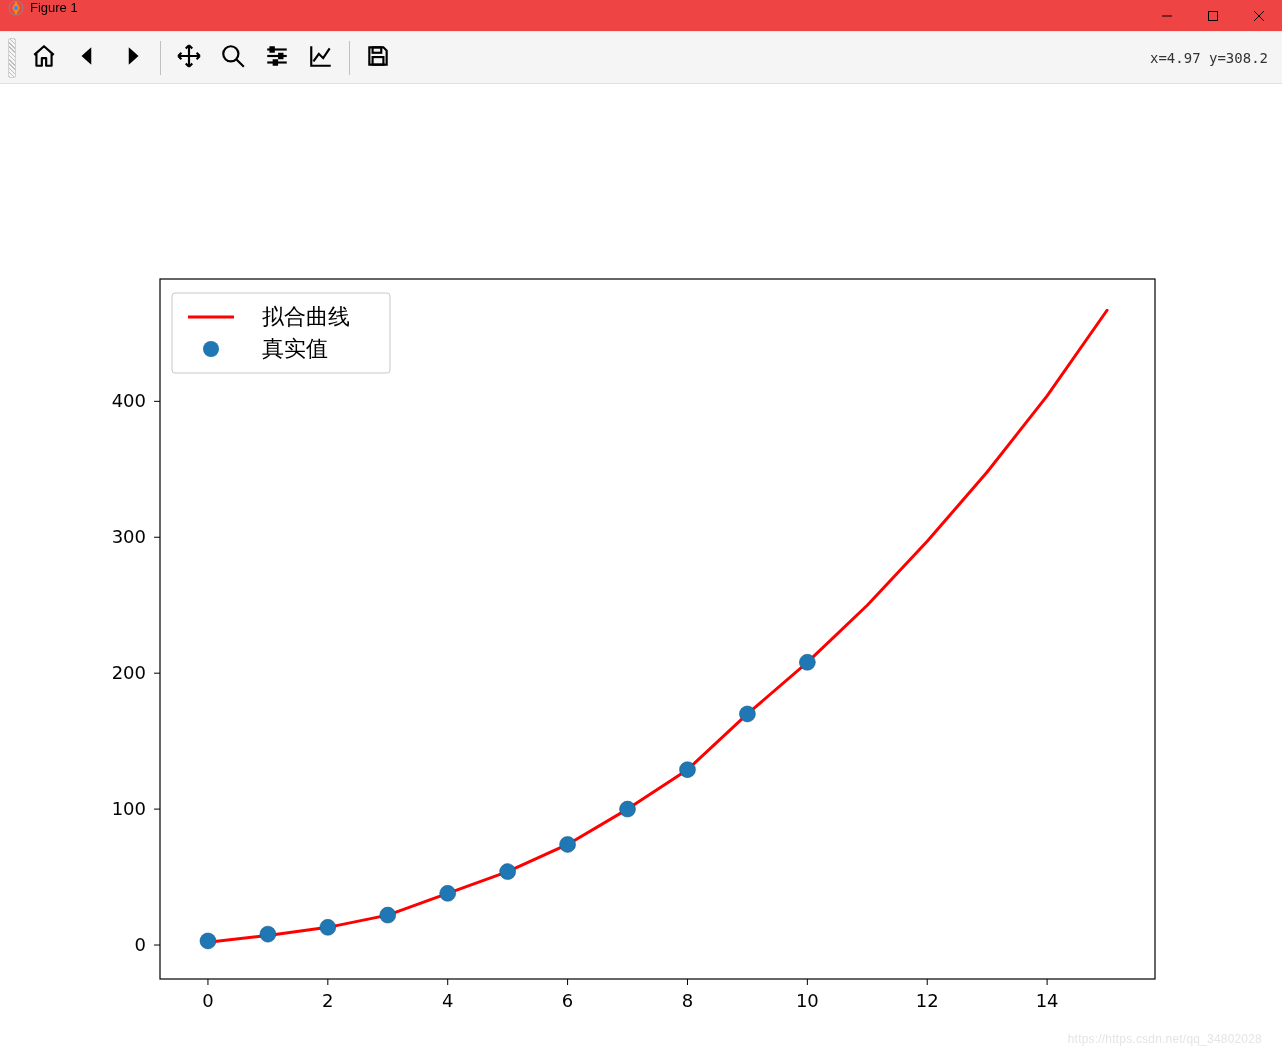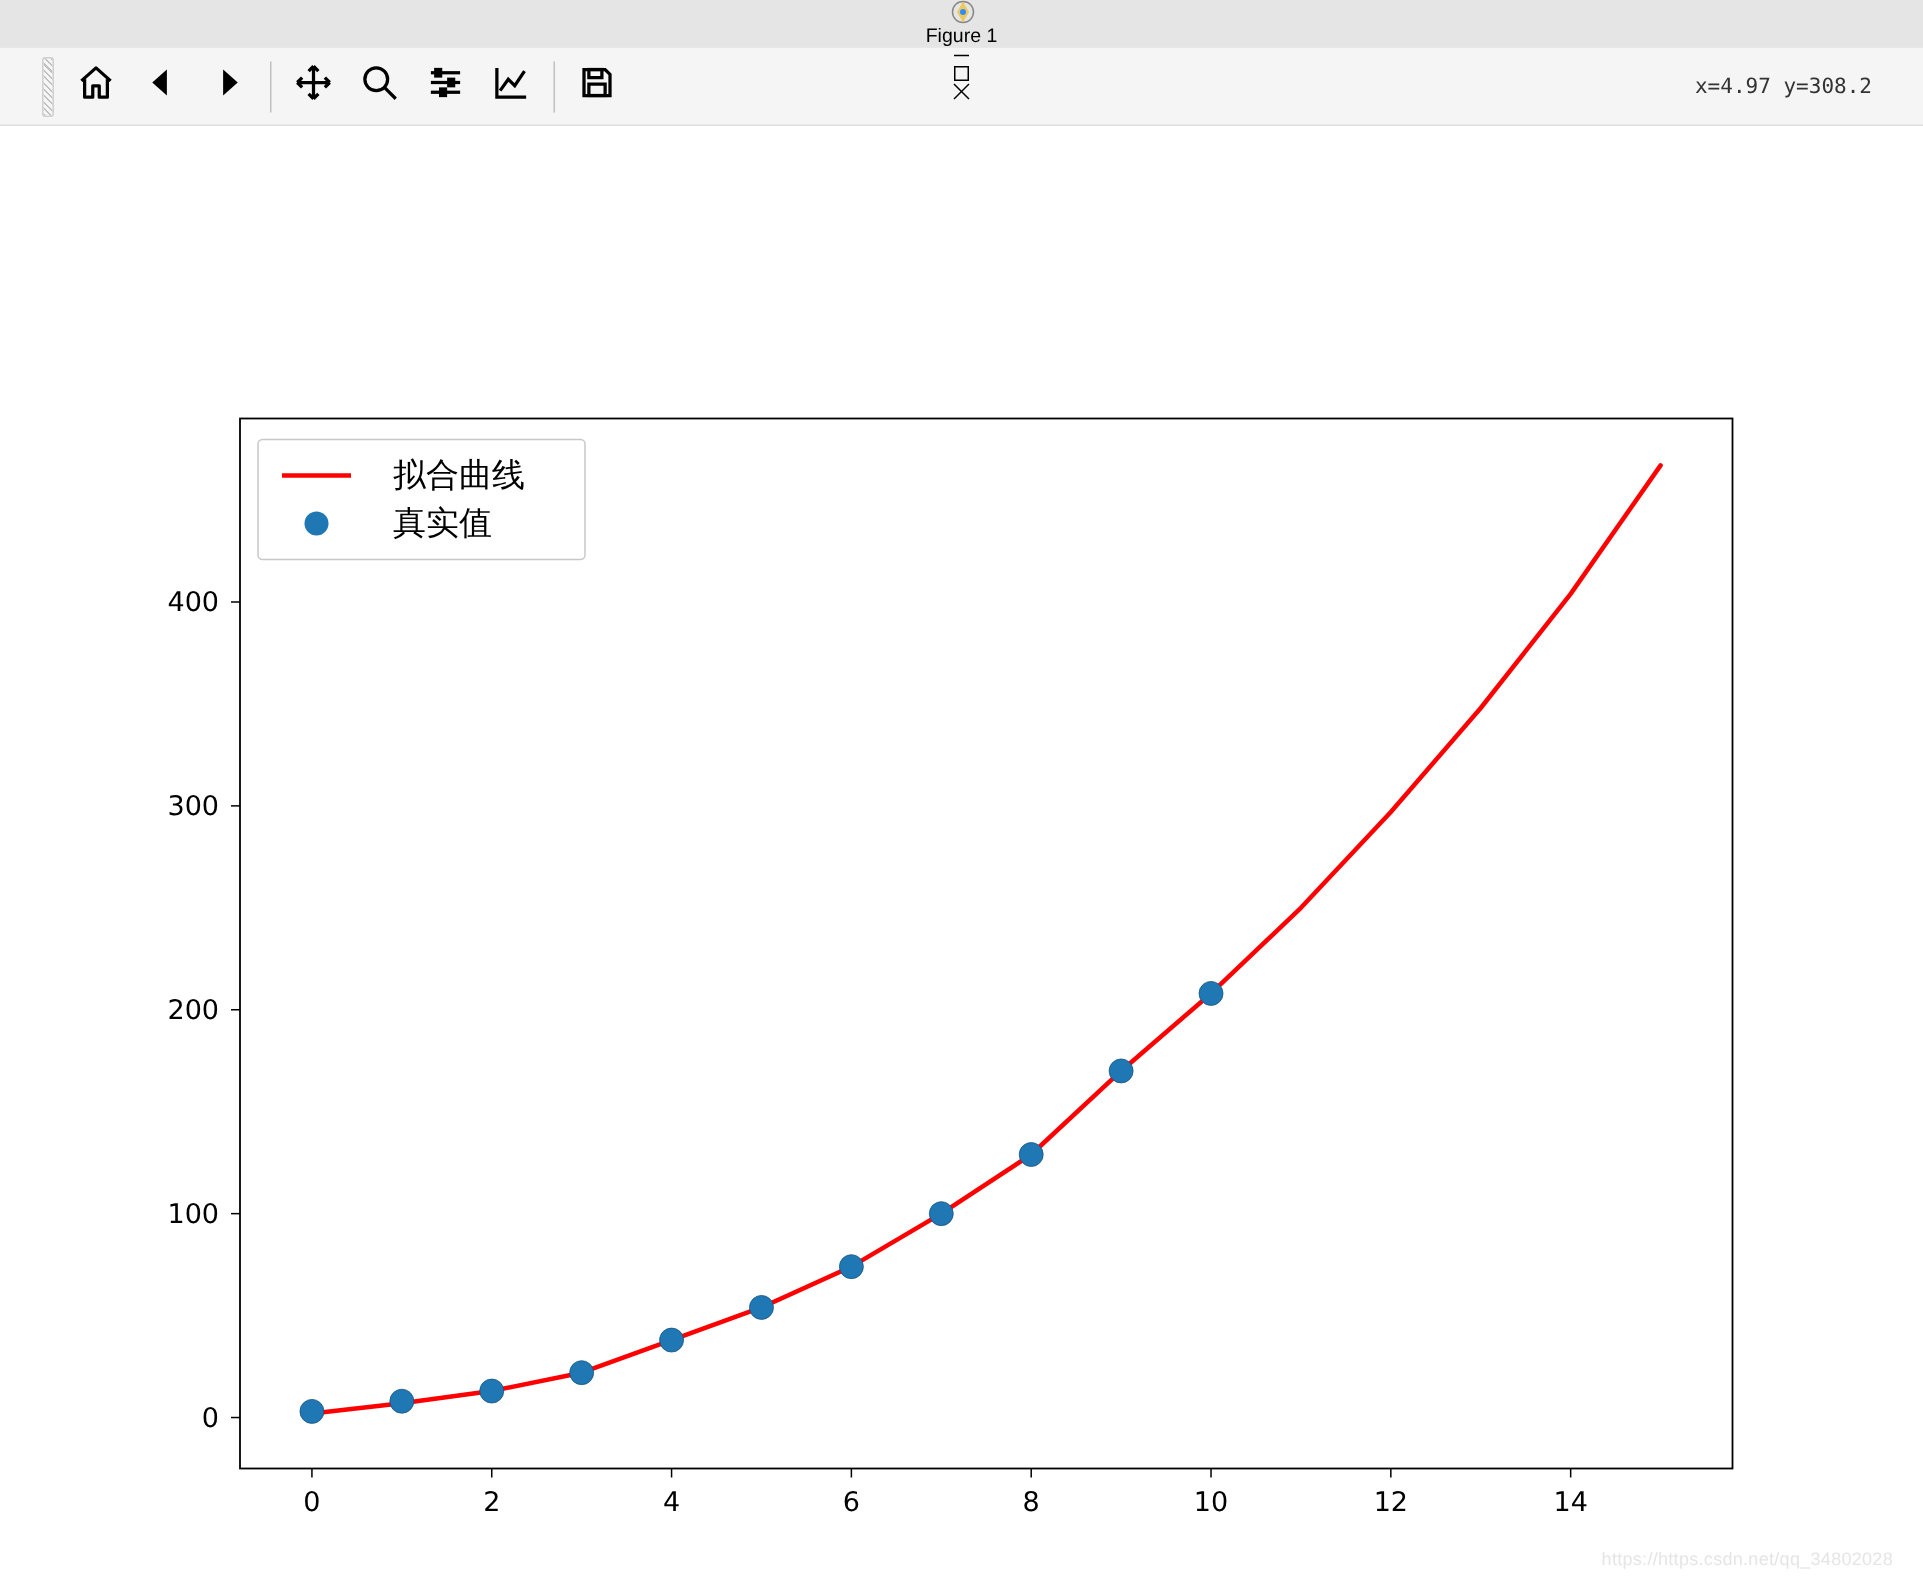--- a/index.html
+++ b/index.html
@@ -1,23 +1,23 @@
 <!DOCTYPE html>
 <html><head>
 <meta charset="utf-8">
 <style>
   * { box-sizing: border-box; }
   html, body { margin: 0; padding: 0; width: 1282px; height: 1058px; font-family: "Segoe UI", Arial, sans-serif; background: #fff; overflow: hidden; }
-  .titlebar { height: 32px; display: flex; align-items: center; background: #e5e5e5; border-bottom: 1px solid #e8e8e8; flex-direction: column; }
+  .titlebar { height: 32px; display: flex; align-items: flex-start; background: #ef4444; border-bottom: 1px solid #e8e8e8; }
   .titlebar .icon { width: 16px; height: 16px; margin: 0 6px 0 8px; }
   .titlebar .title { font-size: 13px; color: #000; flex: 0 0 auto; }
   .titlebar .spacer { flex: 1; }
   .winbtn { width: 46px; height: 32px; display: flex; align-items: center; justify-content: center; cursor: default; }
   .winbtn svg { width: 12px; height: 12px; stroke: #000; fill: none; stroke-width: 1; }
-  .toolbar { height: 52px; background: #f5f5f5; border-bottom: 1px solid #e0e0e0; display: flex; align-items: center; padding: 0 28px; }
+  .toolbar { height: 52px; background: #f5f5f5; border-bottom: 1px solid #e0e0e0; display: flex; align-items: center; padding: 0 8px; }
   .drag-grip { width: 8px; height: 40px; background: repeating-linear-gradient(45deg, #c0c0c0 0 1px, transparent 1px 3px); margin-right: 6px; border: 1px solid #d0d0d0; border-radius: 2px;}
   .tbtn { width: 40px; height: 40px; display: flex; align-items: center; justify-content: center; margin: 0 2px; }
   .tbtn svg { width: 26px; height: 26px; stroke: #000; fill: none; stroke-width: 2; }
   .tsep { width: 1px; height: 34px; background: #c0c0c0; margin: 0 6px; }
   .toolbar .coords { margin-left: auto; font-family: "Consolas", monospace; font-size: 14px; color: #333; padding-right: 6px; }
   .plot-wrap { width: 1282px; height: 974px; position: relative; }
   svg.chart { width: 100%; height: 100%; }
   .legend-box { fill: #fff; stroke: #c8c8c8; stroke-width: 1; }
   text { font-family: "DejaVu Sans", Arial, sans-serif; }
   .ticklabel { font-size: 18px; fill: #000; }

